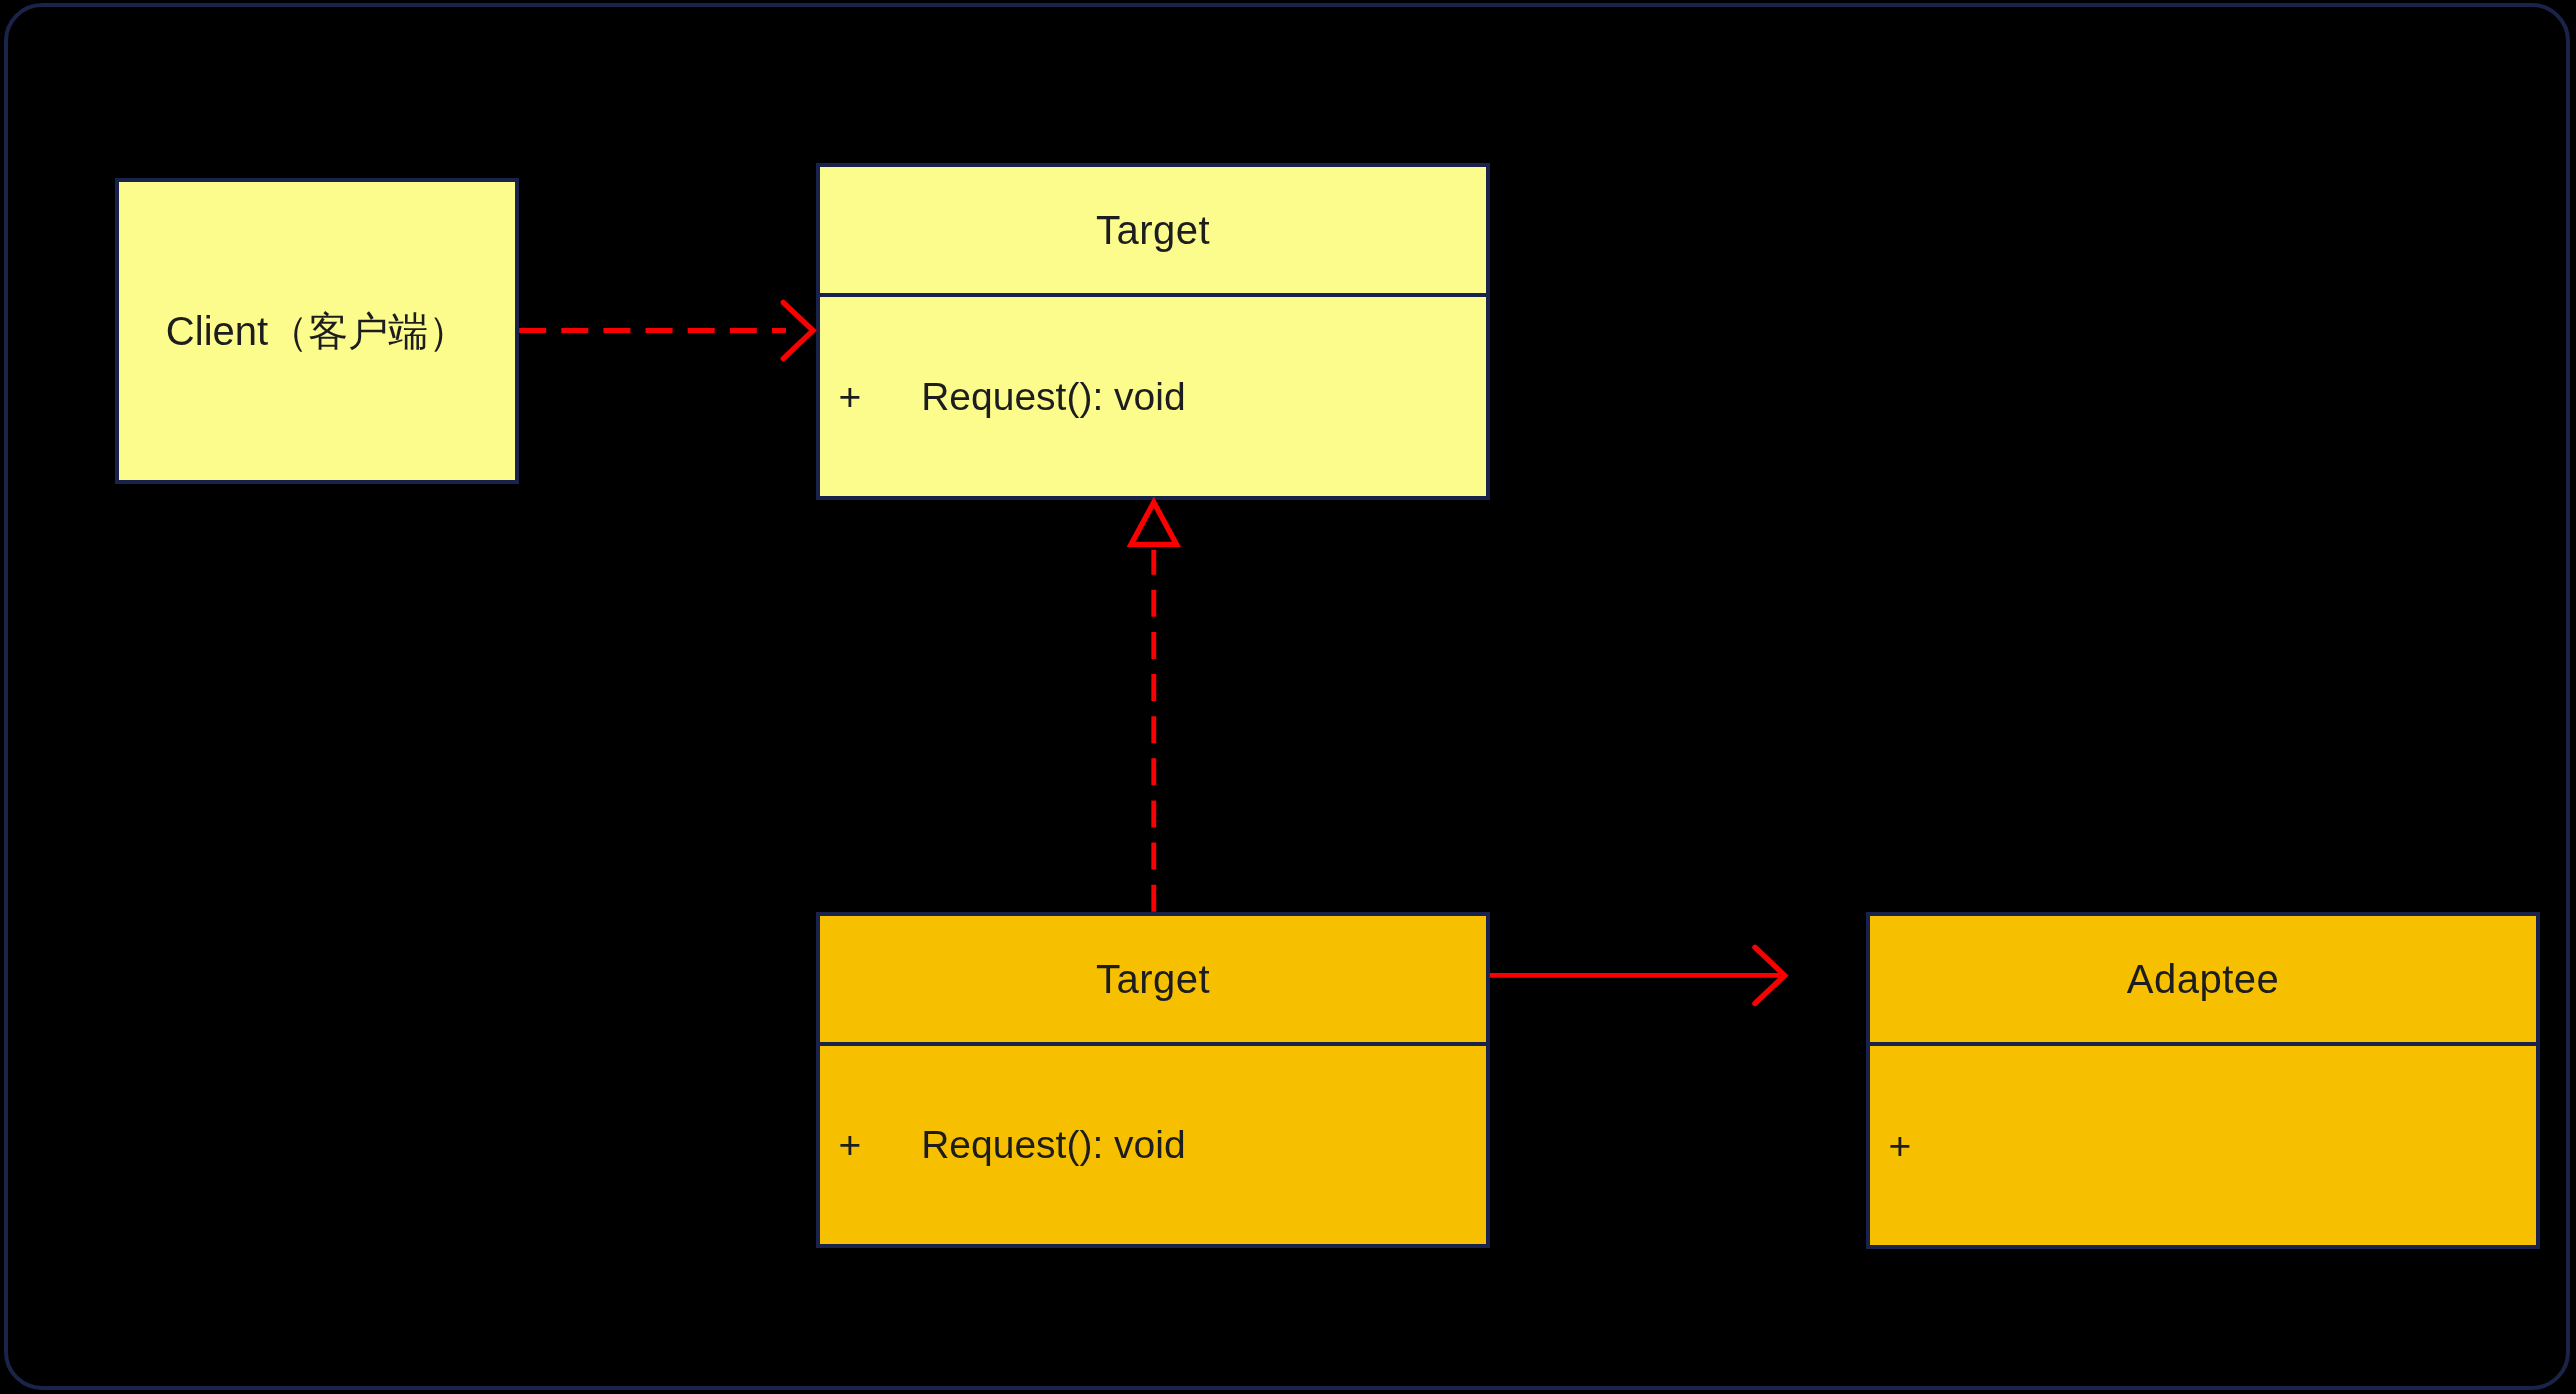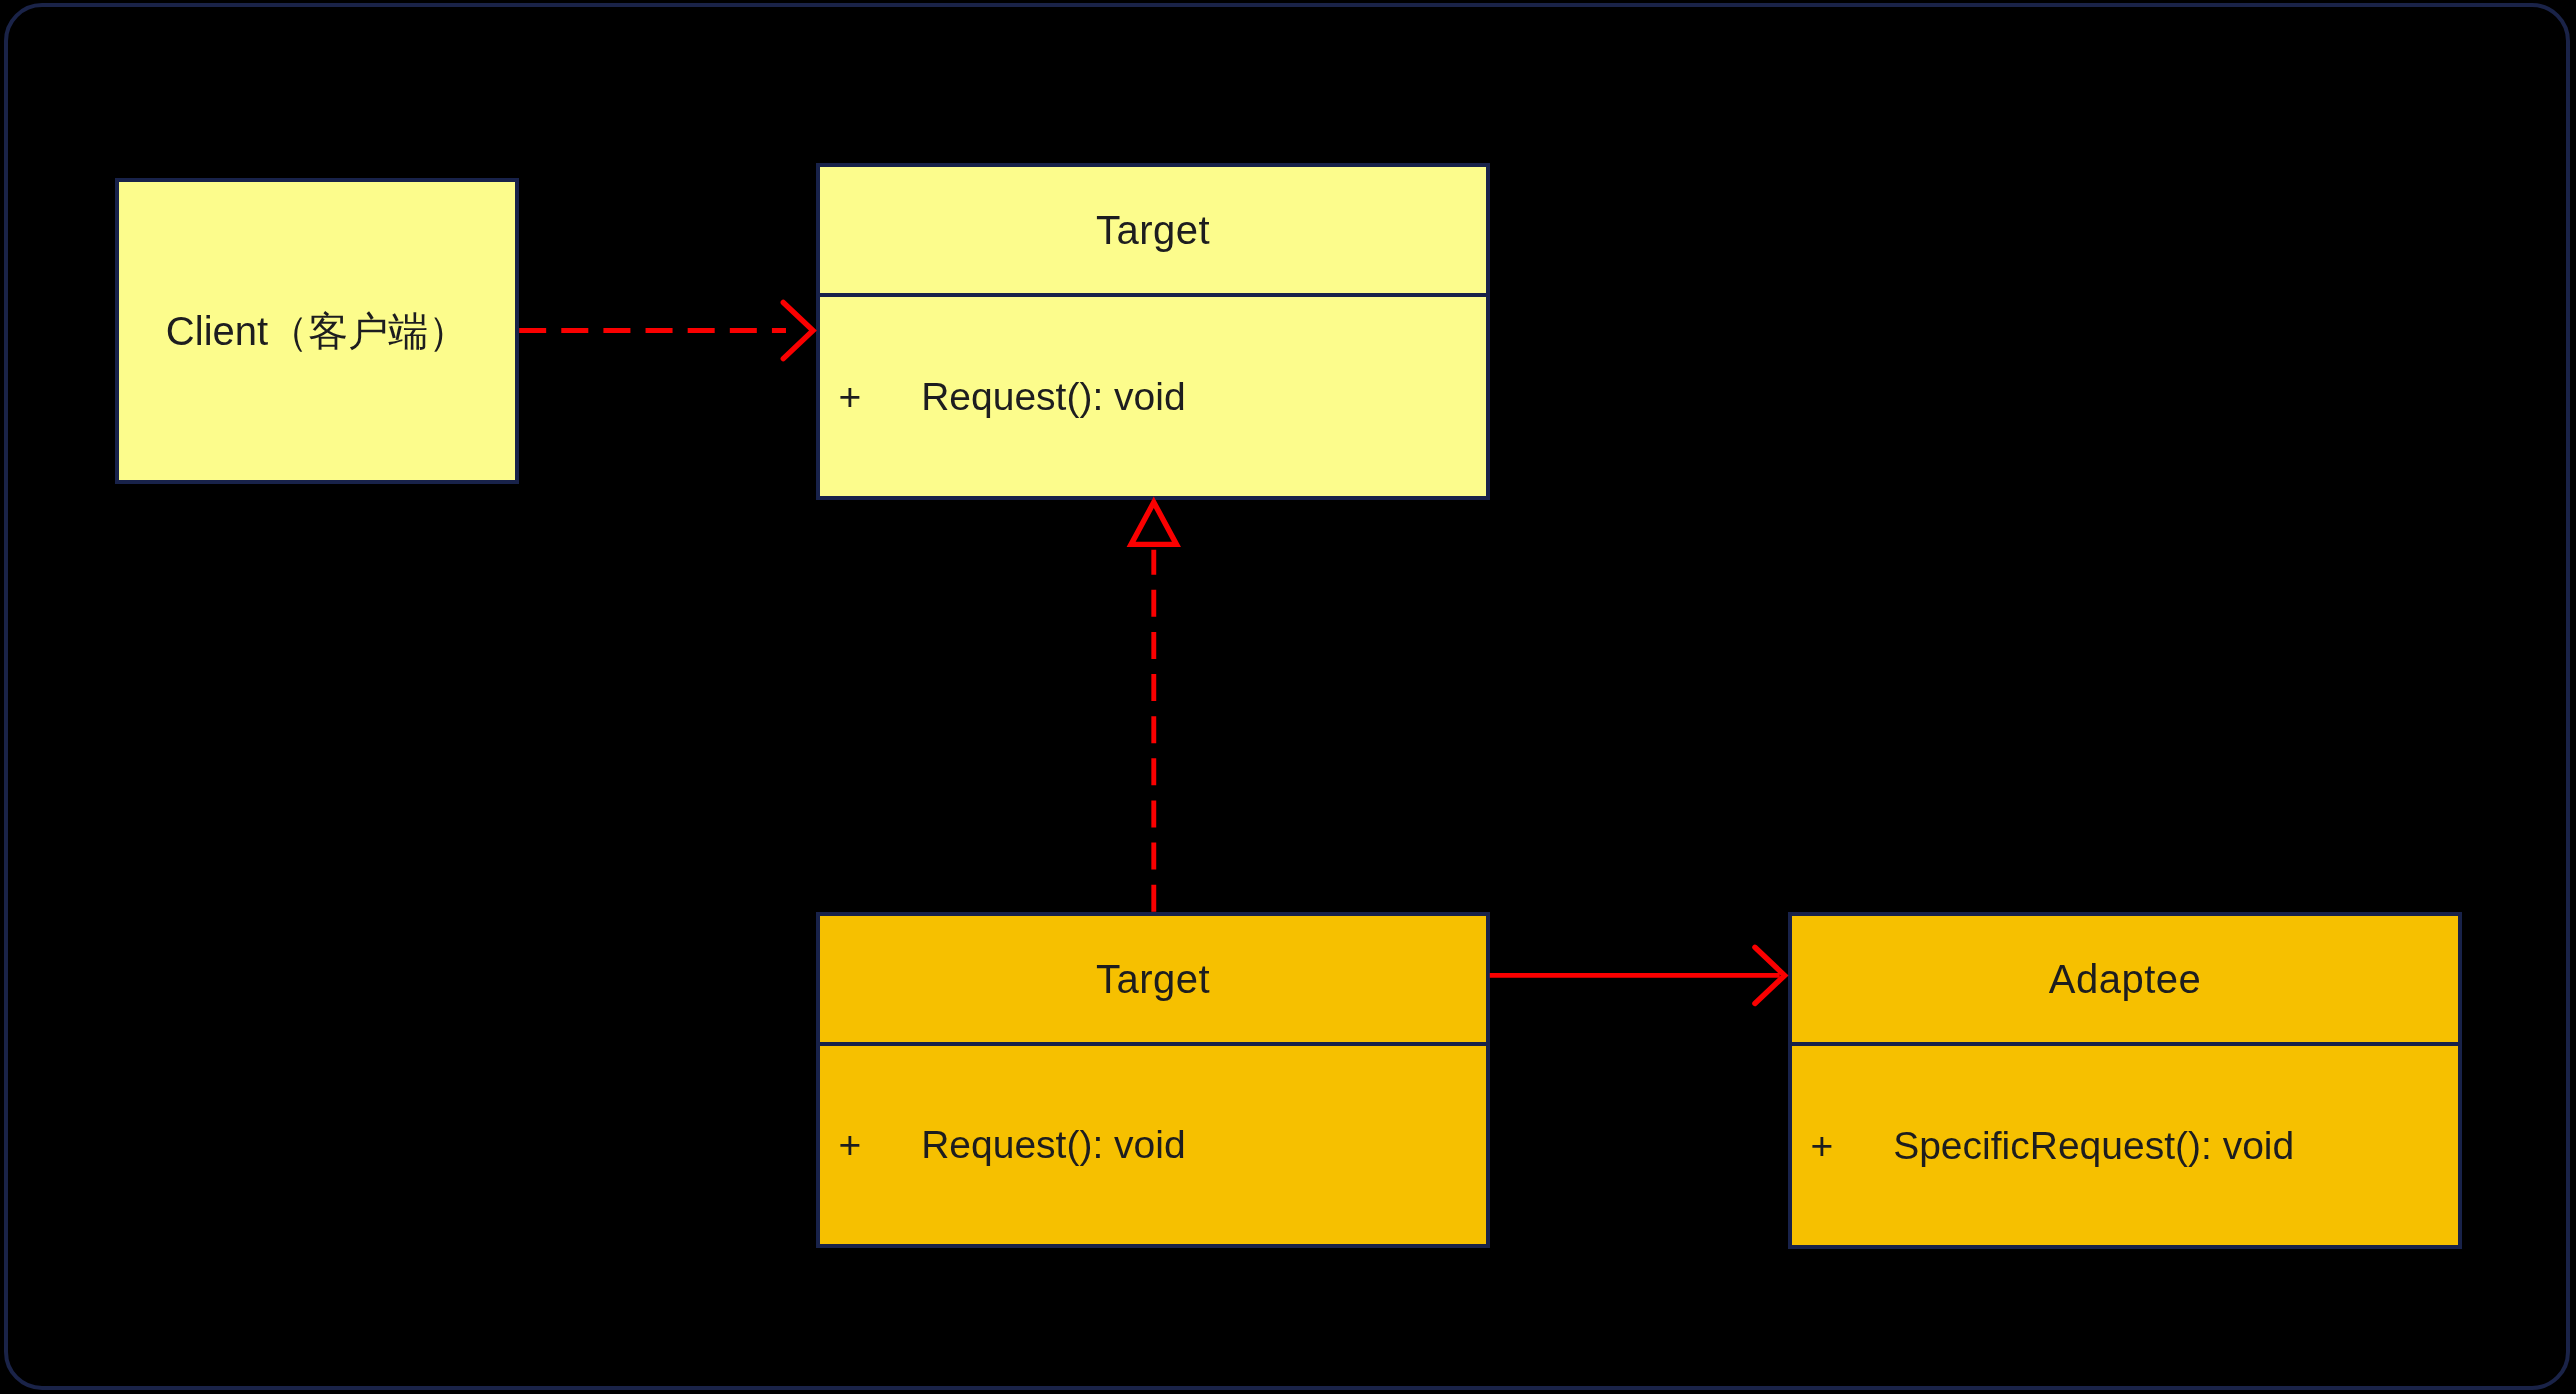--- a/index.html
+++ b/index.html
@@ -56,21 +56,21 @@
     display: flex;
     align-items: center;
     justify-content: center;
     font-size: 40px;
     text-align: center;
   }
   
   #client  { left: 115px;  top: 178px;  width: 404px;  height: 306px; }
   #target  { left: 816px; top: 163px;  width: 674px; height: 337px; }
   #adapter { left: 816px; top: 912px; width: 674px; height: 336px; }
-  #adaptee { left: 1788px; top: 912px; width: 674px; height: 337px; }
+  #adaptee { left: 1866px; top: 912px; width: 674px; height: 337px; }
 
   svg.arrows {
     position: absolute;
     inset: 0;
     width: 2576px;
     height: 1394px;
     pointer-events: none;
   }
   svg.arrows .edge {
     stroke: var(--red, #fa0000);
@@ -116,21 +116,20 @@
     <div class="compartment-methods">
       <span>+</span>
       <span>Request(): void</span>
     </div>
   </div>
 
   <div id="adaptee" class="class-box fill-gold">
     <div class="compartment-title">Adaptee</div>
     <div class="compartment-methods">
       <span>+</span>
-      <span>SpecificRequest(): void</span>
     </div>
   </div>
 
   <svg class="arrows" viewBox="0 0 4769 2581">
 
     <g>
       <line class="edge dashed" x1="961" y1="612" x2="1455" y2="612"></line>
       <polyline class="head" points="1450,560 1505,612 1450,664"></polyline>
     </g>
 

